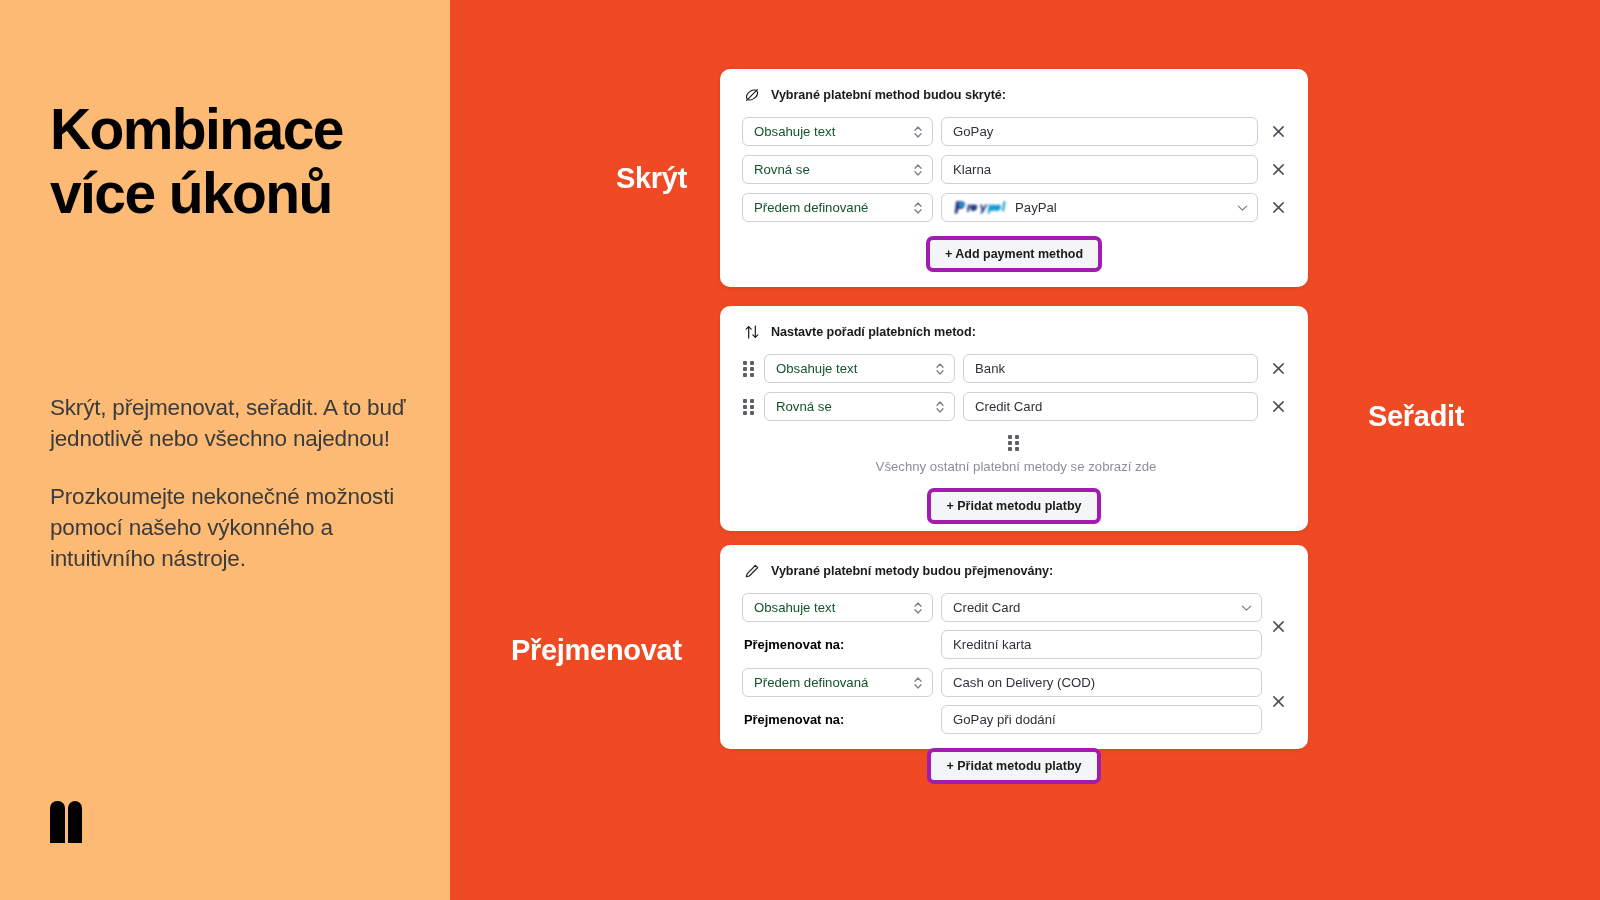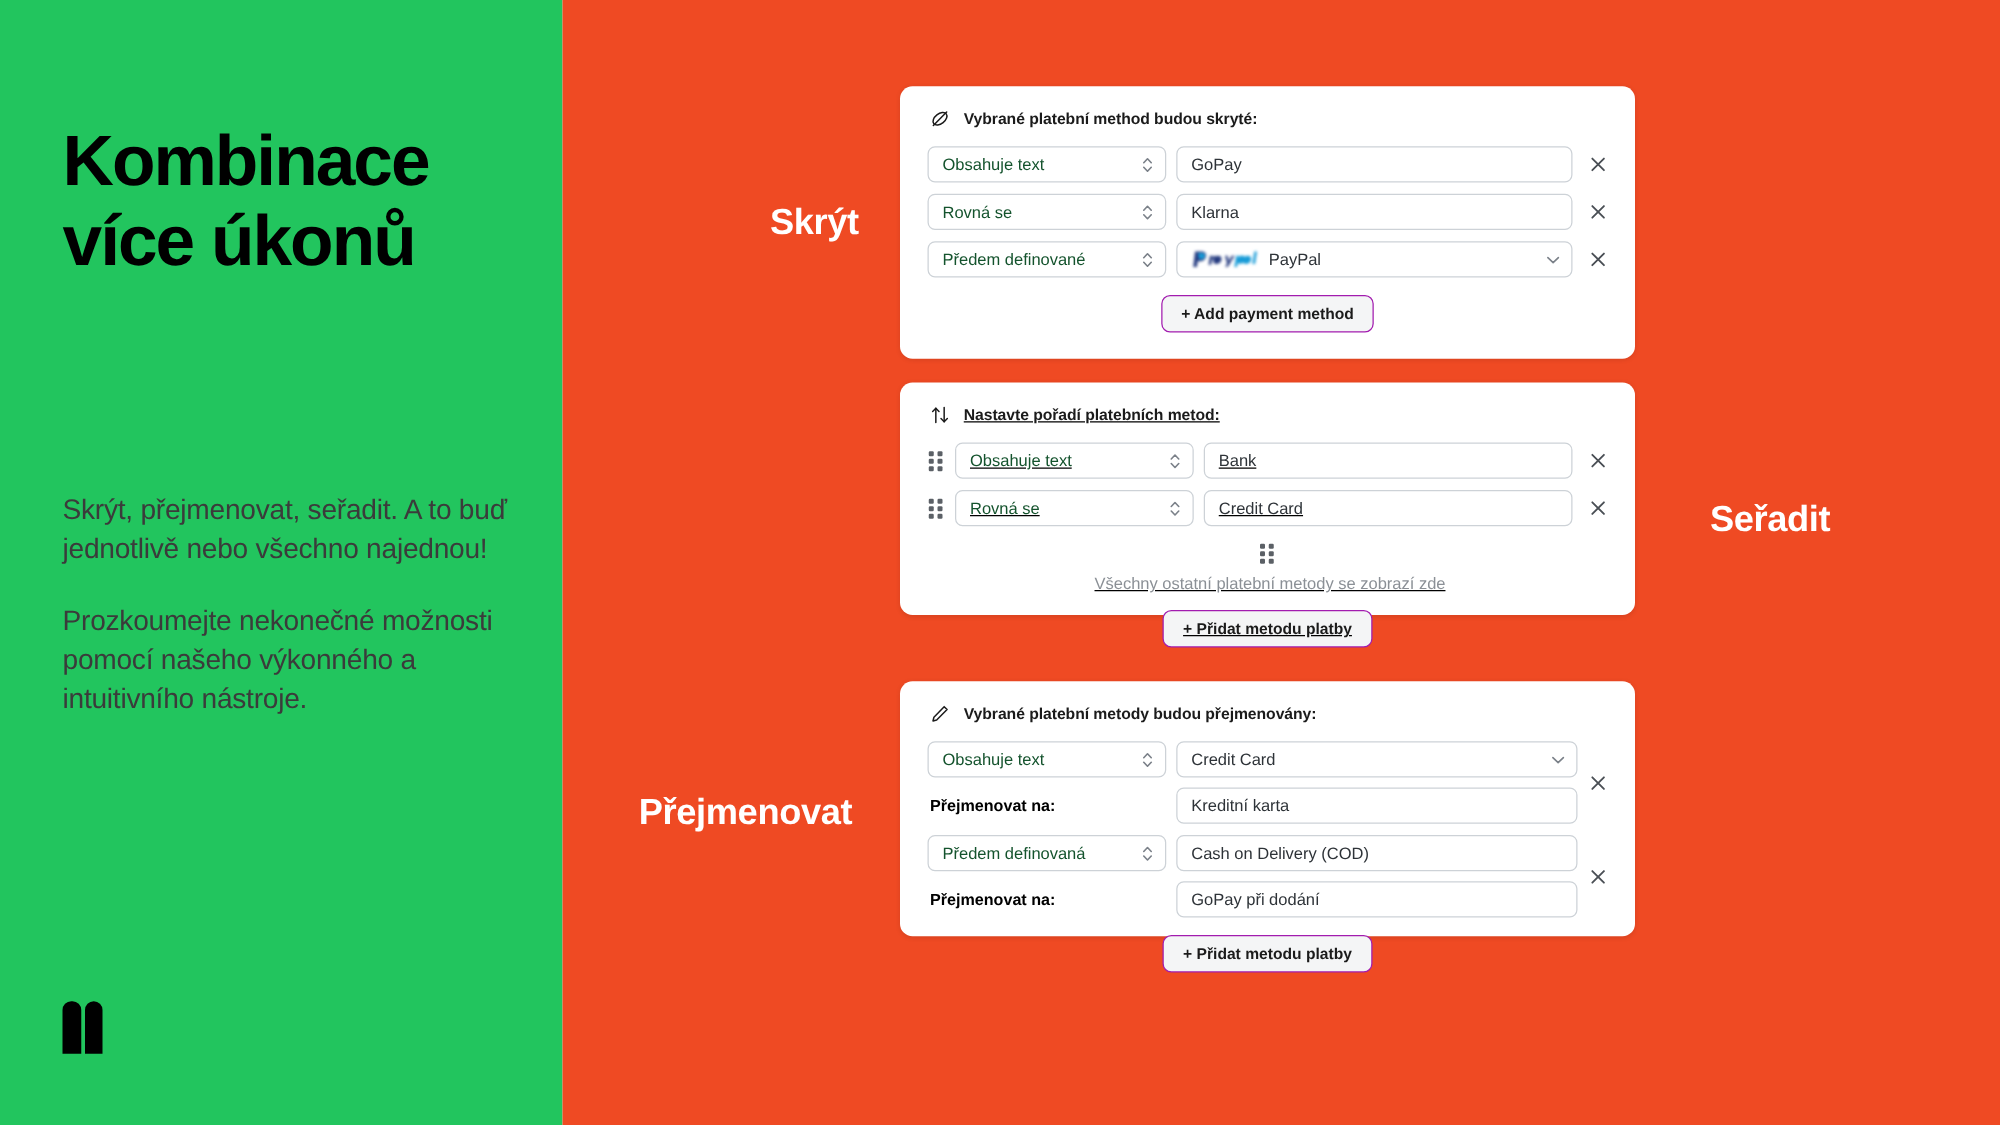--- a/index.html
+++ b/index.html
@@ -12,21 +12,21 @@
   #root {
     position: relative;
     width: 1600px; height: 900px;
     display: flex;
   }
 
   
   .left-panel {
     width: 450px;
     height: 900px;
-    background: #22c55e;
+    background: #fdba74;
     position: relative;
     flex: 0 0 450px;
   }
   .headline {
     position: absolute;
     left: 50px;
     top: 98px;
     font-size: 57px;
     font-weight: 700;
     line-height: 1.12;
@@ -87,21 +87,21 @@
   .card {
     position: absolute;
     left: 270px;
     width: 588px;
     background: #ffffff;
     border-radius: 10px;
     box-shadow: 0 1px 4px rgba(0,0,0,0.10);
     padding: 18px 22px 20px 22px;
   }
   .card-1 { top: 69px;  height: 218px; }
-  .card-2 { top: 306px; height: 186px; text-decoration: underline; }
+  .card-2 { top: 306px; height: 225px; }
   .card-3 { top: 545px; height: 204px; }
 
   .card-head {
     display: flex;
     align-items: center;
     gap: 11px;
     margin-bottom: 14px;
     padding-left: 2px;
   }
   .card-head .ttl {
@@ -242,21 +242,21 @@
   }
   .rename-group.with-side { display: flex; align-items: center; gap: 0; }
   .rename-group.with-side .rn-inner { flex: 1 1 auto; }
 
   .add-wrap {
     display: flex;
     justify-content: center;
     margin-top: 14px;
   }
   .add-btn {
-    border: 1px solid #a21caf;
+    border: 4px solid #a21caf;
     background: #f4f5f6;
     border-radius: 7px;
     font-size: 12.5px;
     font-weight: 600;
     color: #1b1b1b;
     padding: 7px 15px;
     cursor: pointer;
     font-family: "Liberation Sans", sans-serif;
     white-space: nowrap;
   }

